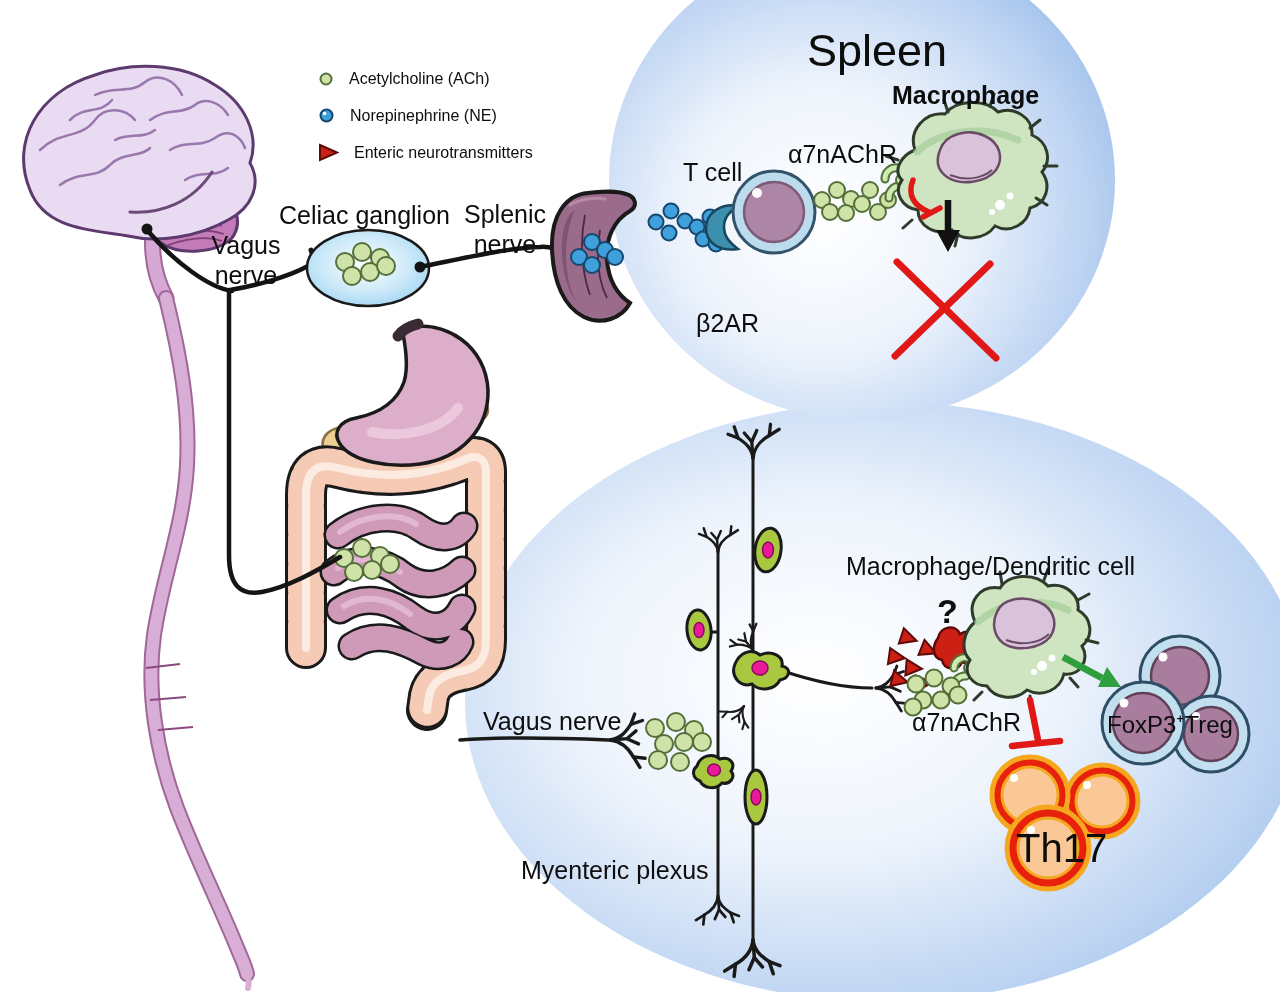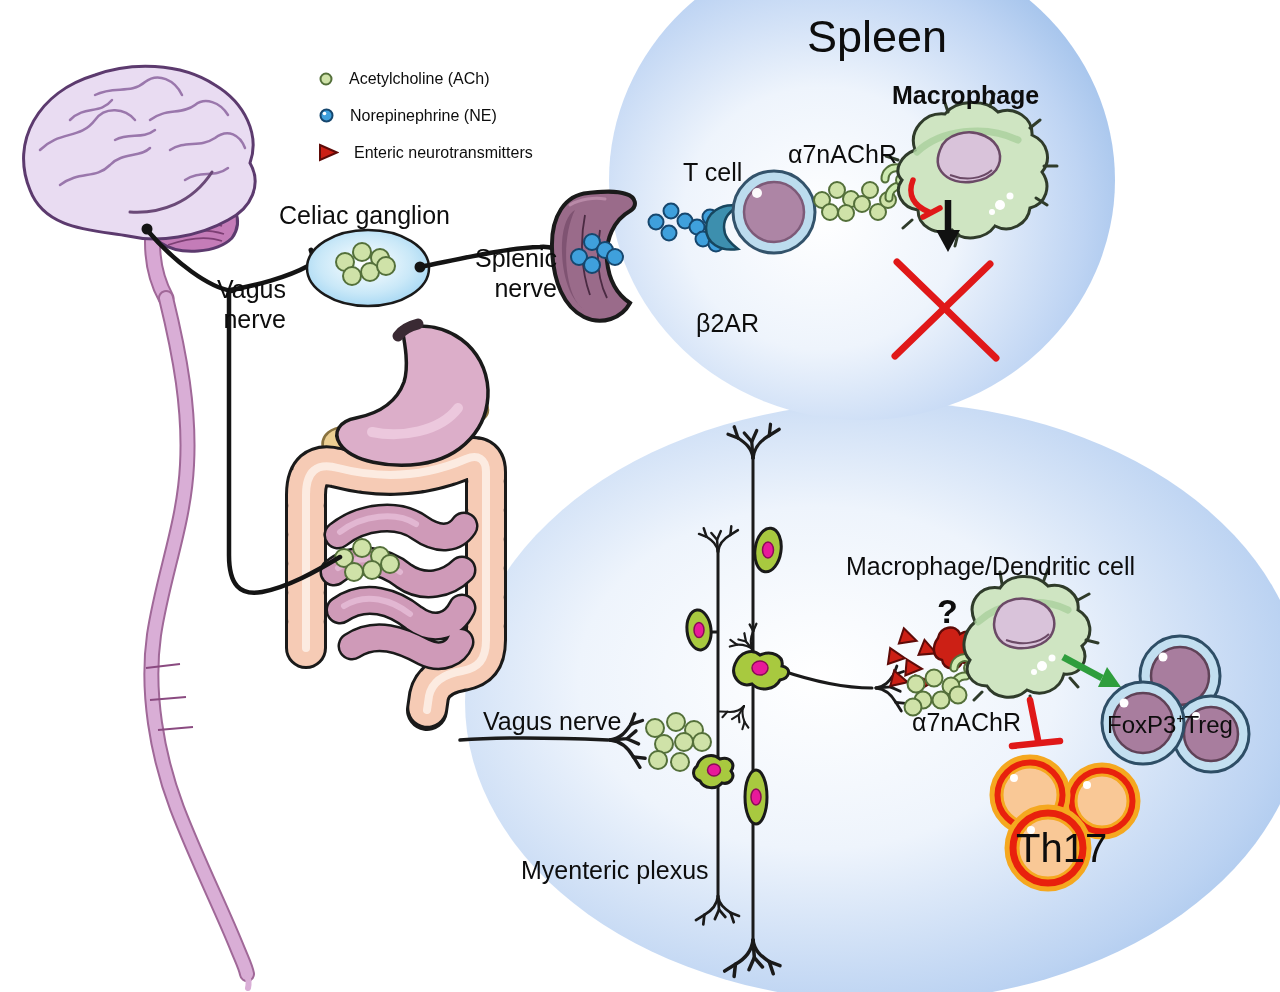--- a/index.html
+++ b/index.html
@@ -1,21 +1,21 @@
 <!DOCTYPE html>
 <html><head>
 <meta charset="utf-8">
 <style>
   html,body{margin:0;padding:0;background:#ffffff;}
   .canvas{position:relative;width:1280px;height:992px;background:#ffffff;overflow:hidden;
           font-family:"Liberation Sans",sans-serif;color:#0d0d0d;}
   .art{position:absolute;inset:0;}
   .lbl{position:absolute;font-size:25px;line-height:1.2;white-space:nowrap;color:#0d0d0d;}
-  .wrap{white-space:normal;text-align:right;margin-top:44px;}
-  .title{font-size:45px;}
+  .wrap{white-space:normal;text-align:center;}
+  .title{font-size:45px;margin-top:14px;}
   .legend{position:absolute;left:318px;top:60px;}
   .legend-row{display:flex;align-items:center;gap:15px;height:37px;}
   .legend-row svg{flex:0 0 auto;}
   .cyt{position:absolute;left:917px;top:252px;font-size:25px;line-height:30px;}
   .qmark{font-size:34px;font-weight:600;}
   .foxp3{font-size:24px;}
   .th17{font-size:40px;}
 </style>
 </head>
 <body>

